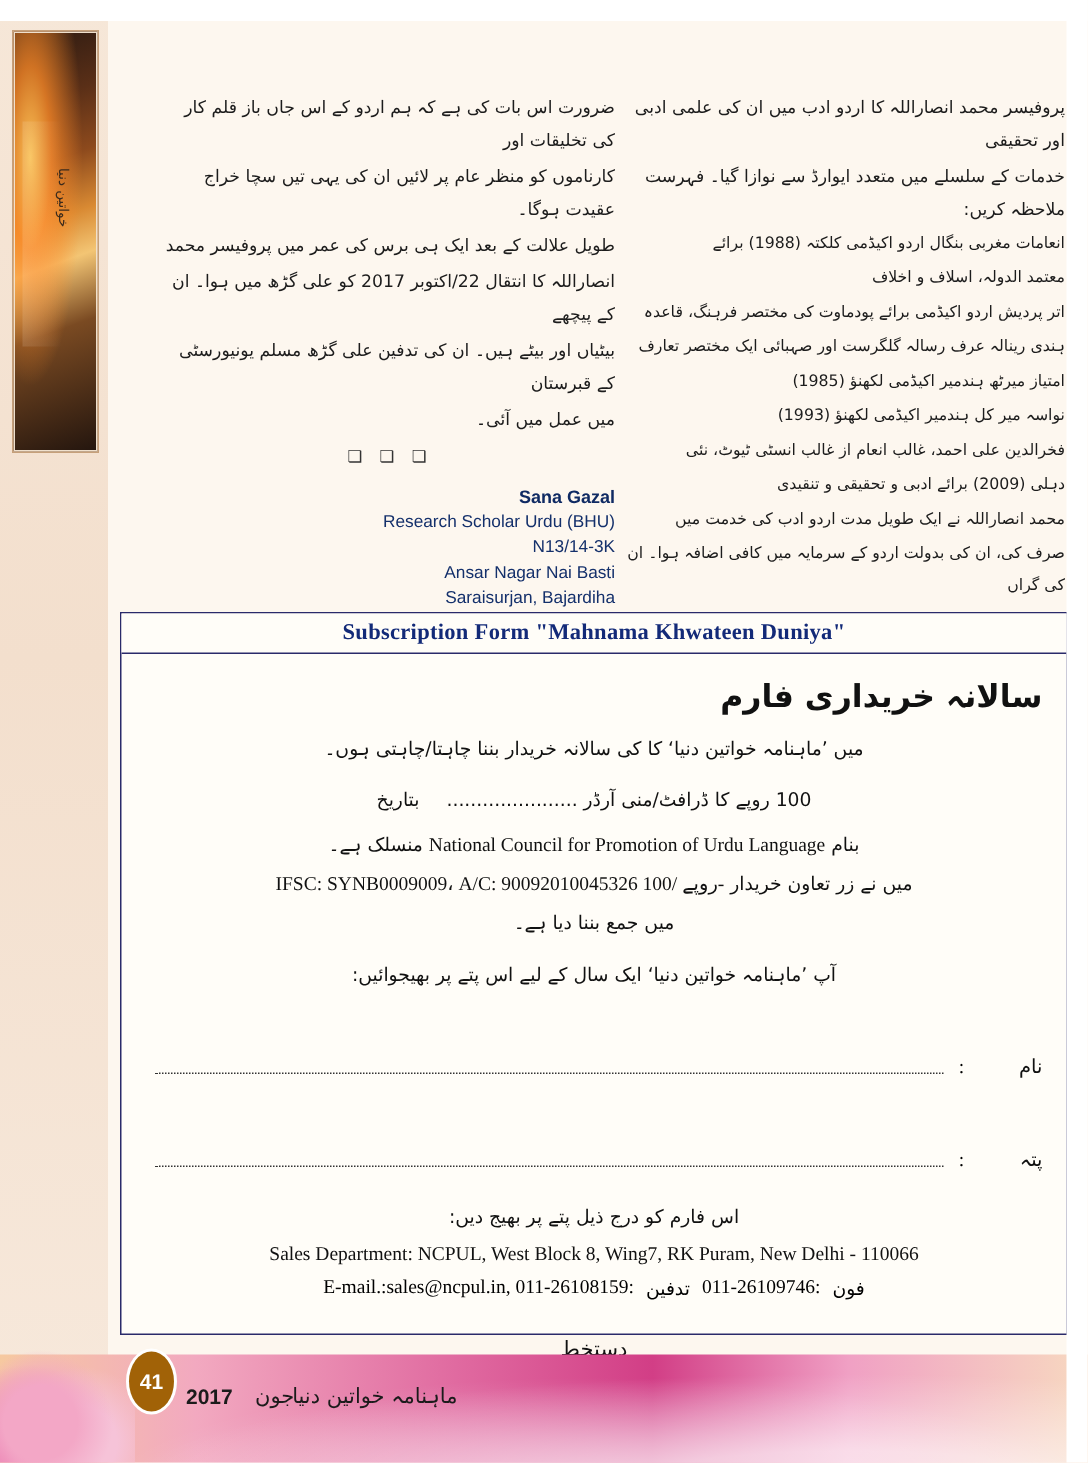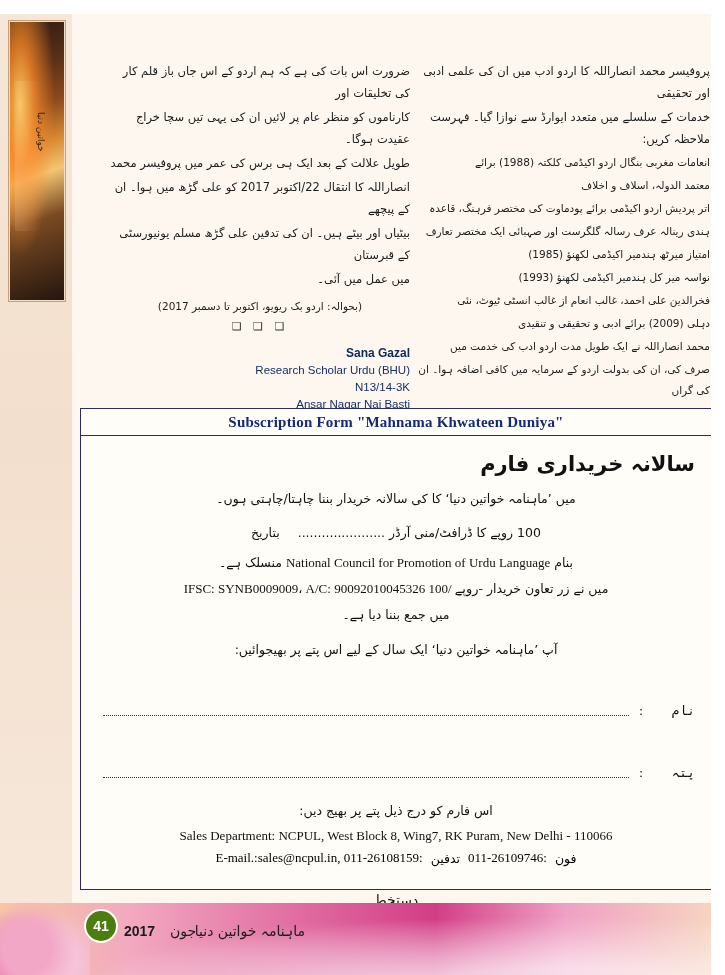--- a/index.html
+++ b/index.html
@@ -98,21 +98,21 @@
   }
   .latin{
     font-family:"Liberation Serif", serif;
     direction:ltr;unicode-bidi:embed;font-size:13px;
   }
   .field-row{
     display:flex;align-items:flex-end;justify-content:flex-end;
     direction:rtl;margin:6px 0;
   }
   .field-label{
-    font-family:Liberation Mono, monospace;font-size:13px;color:#111;
+    font-family:Liberation Serif, serif;font-size:13px;color:#111;
     width:48px;text-align:right;margin-top:40px;
   }
   .colon{width:12px;text-align:center;font-size:13px;}
   .dots{
     flex:1;border-bottom:1.5px dotted #333;height:14px;margin:0 6px 3px 6px;
   }
   .send-line{
     direction:rtl;text-align:center;margin-top:14px;
     font-family:"DejaVu Sans", sans-serif;font-size:12.5px;color:#111;
   }
@@ -145,22 +145,22 @@
     background:radial-gradient(ellipse at 78% 120%, rgba(255,255,255,.55) 0 18%, rgba(255,255,255,0) 60%),
                radial-gradient(ellipse at 55% 140%, rgba(255,255,255,.35) 0 20%, rgba(255,255,255,0) 60%);
   }
   .footer-left-flower{
     position:absolute;left:0;bottom:0;width:90px;height:88px;
     background:radial-gradient(circle at 30% 70%, #f3a7c6 0 28%, rgba(243,167,198,0) 55%),
                radial-gradient(circle at 60% 85%, #f6c3d8 0 26%, rgba(246,195,216,0) 55%),
                radial-gradient(circle at 20% 95%, #e97ab0 0 22%, rgba(233,122,176,0) 55%);
   }
   .page-badge{
-    position:absolute;left:86px;bottom:34px;width:30px;height:30px;border-radius:50%;
-    background:#4d7c0f;color:#fff;display:flex;align-items:center;justify-content:center;
+    position:absolute;left:86px;bottom:34px;width:30px;height:40px;border-radius:50%;
+    background:#a16207;color:#fff;display:flex;align-items:center;justify-content:center;
     font-family:"Liberation Sans", sans-serif;font-weight:bold;font-size:14px;
     box-shadow:0 0 0 2px #fff;
   }
   .footer-year{
     position:absolute;left:124px;bottom:36px;
     font-family:"Liberation Sans", sans-serif;font-weight:bold;font-size:14px;color:#1b1b1b;
   }
   .footer-month{
     position:absolute;left:170px;bottom:36px;
     font-family:"DejaVu Sans", sans-serif;font-size:14px;color:#1b1b1b;direction:rtl;
@@ -205,21 +205,20 @@
     </div>
 
     <div class="col left">
       <p class="u-line">ضرورت اس بات کی ہے کہ ہم اردو کے اس جاں باز قلم کار کی تخلیقات اور</p>
       <p class="u-line">کارناموں کو منظر عام پر لائیں ان کی یہی تیں سچا خراج عقیدت ہوگا۔</p>
       <p class="u-line">طویل علالت کے بعد ایک ہی برس کی عمر میں پروفیسر محمد</p>
       <p class="u-line">انصاراللہ کا انتقال 22/اکتوبر 2017 کو علی گڑھ میں ہوا۔ ان کے پیچھے</p>
       <p class="u-line">بیٹیاں اور بیٹے ہیں۔ ان کی تدفین علی گڑھ مسلم یونیورسٹی کے قبرستان</p>
       <p class="u-line">میں عمل میں آئی۔</p>
 
-      <div class="src-line">(بحوالہ: اردو بک ریویو، اکتوبر تا دسمبر 2017)</div>
       <div class="dingbats">❏ ❏ ❏</div>
 
       <div class="addr">
         <div class="nm">Sana  Gazal</div>
         <div>Research Scholar Urdu (BHU)</div>
         <div>N13/14-3K</div>
         <div>Ansar Nagar Nai Basti</div>
         <div>Saraisurjan, Bajardiha</div>
         <div>Varanasi Pin-221106 (U.P)</div>
       </div>

